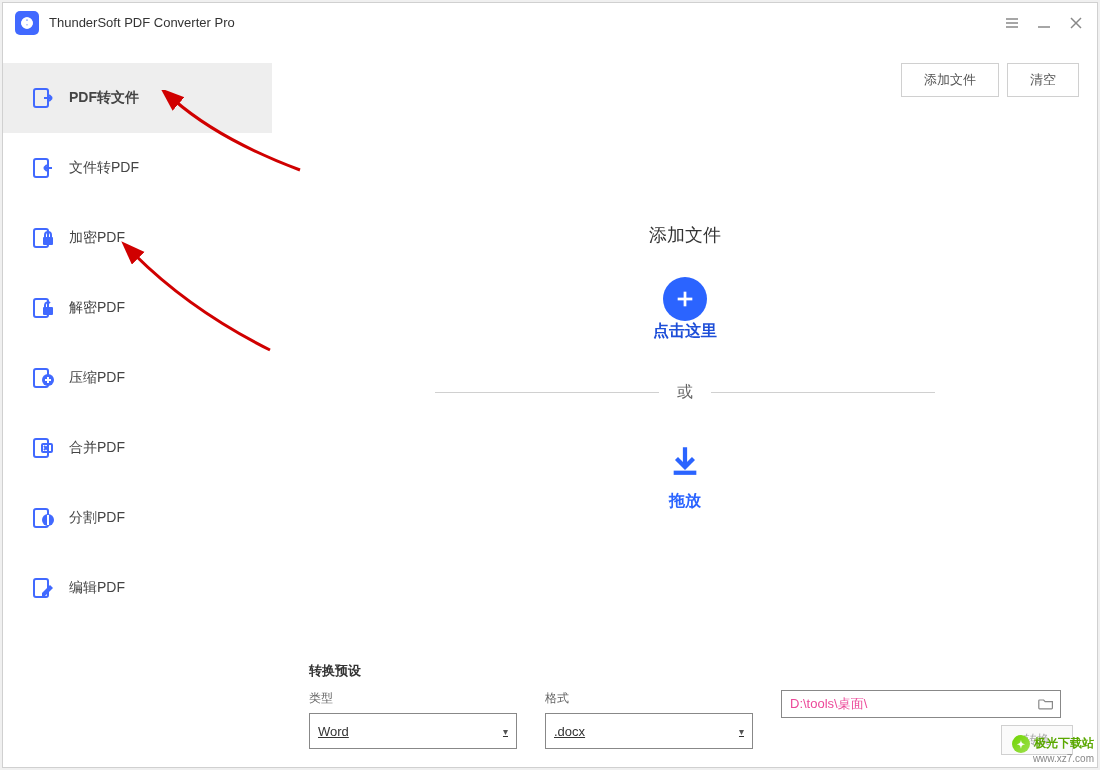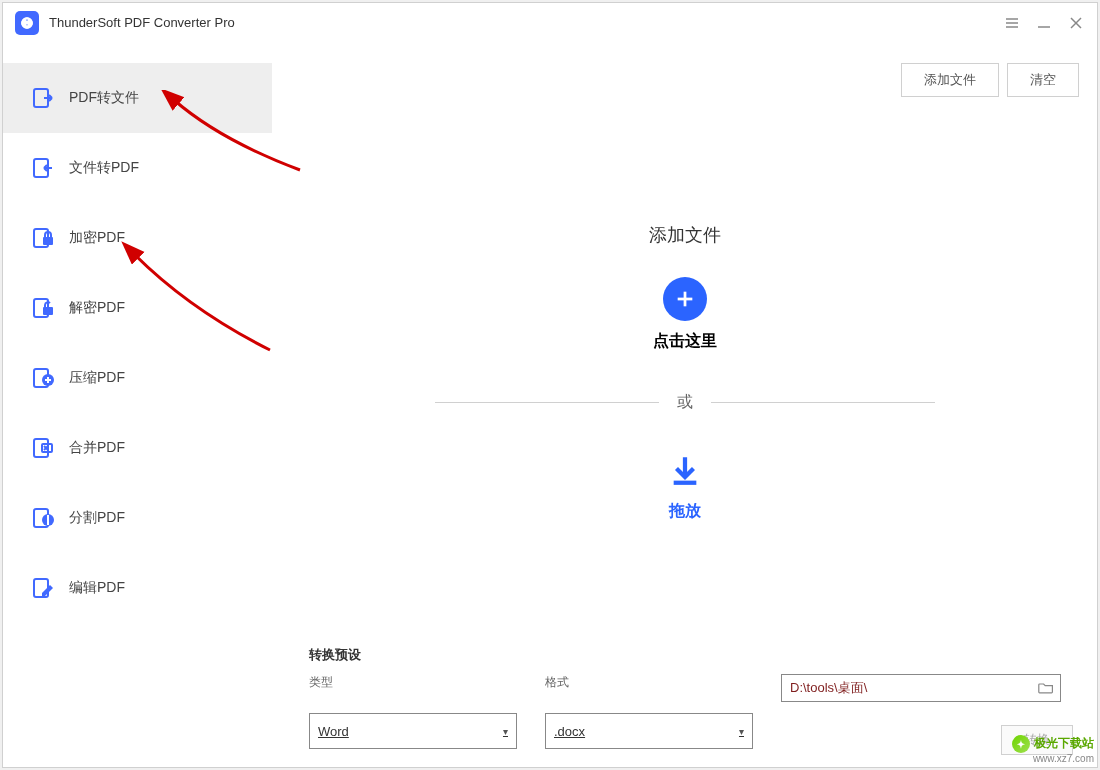--- a/index.html
+++ b/index.html
@@ -8,50 +8,50 @@
 .titlebar { height: 40px; display: flex; align-items: center; padding: 0 12px; border-bottom: 1px solid transparent; }
 .app-logo { width: 24px; height: 24px; background: #4169ff; border-radius: 5px; display: flex; align-items: center; justify-content: center; margin-right: 10px; }
 .app-logo svg { width: 14px; height: 14px; fill: #fff; }
 .app-title { font-size: 13px; color: #333; font-weight: 500; }
 .win-controls { margin-left: auto; display: flex; align-items: center; gap: 14px; }
 .win-ctrl { width: 18px; height: 18px; display: flex; align-items: center; justify-content: center; color: #888; cursor: pointer; }
 .win-ctrl svg { width: 14px; height: 14px; stroke: #888; stroke-width: 1.5; fill: none; }
 .content { flex: 1; display: flex; overflow: hidden; }
 .sidebar { width: 270px; background: #fff; border-right: 1px solid transparent; padding-top: 20px; }
 .sidebar-item { height: 70px; display: flex; align-items: center; padding-left: 28px; cursor: pointer; gap: 14px; }
-.sidebar-item.active { background: #eeeeee; }
+.sidebar-item.active { background: #eeeeee; font-weight: bold; }
 .sidebar-icon { width: 24px; height: 24px; display: flex; align-items: center; justify-content: center; }
 .sidebar-icon svg { width: 24px; height: 24px; }
 .sidebar-label { font-size: 14px; color: #444; }
 .main { flex: 1; display: flex; flex-direction: column; background: #fff; position: relative; }
 .toolbar { height: 60px; display: flex; align-items: center; justify-content: flex-end; padding: 0 18px; gap: 8px; padding-top: 14px; }
 .tb-btn { height: 34px; padding: 0 22px; border: 1px solid #d0d0d0; background: #fff; font-size: 13px; color: #555; cursor: pointer; }
 .drop-area { flex: 1; display: flex; flex-direction: column; align-items: center; justify-content: flex-start; padding-top: 120px; }
 .drop-title { font-size: 18px; color: #333; margin-bottom: 30px; }
 .add-circle { width: 44px; height: 44px; border-radius: 50%; background: #2b64ff; display: flex; align-items: center; justify-content: center; cursor: pointer; }
 .add-circle svg { width: 22px; height: 22px; stroke: #fff; stroke-width: 3; fill: none; }
-.click-here { font-size: 16px; color: #000000; font-weight: 600; margin-top: 10px; }
+.click-here { font-size: 16px; color: #1d4ed8; font-weight: 600; margin-top: 0; }
 .or-row { display: flex; align-items: center; gap: 18px; margin-top: 40px; width: 500px; }
 .or-line { flex: 1; height: 1px; background: #d0d0d0; }
 .or-text { font-size: 16px; color: #666; }
 .drag-icon { margin-top: 40px; }
 .drag-icon svg { width: 34px; height: 34px; fill: none; stroke: #2b64ff; stroke-width: 3; }
 .drag-text { font-size: 16px; color: #2b64ff; font-weight: 600; margin-top: 10px; }
 .presets { padding: 0 36px 18px 36px; }
 .presets-title { font-size: 13px; font-weight: 600; color: #333; margin-bottom: 10px; }
 .preset-row { display: flex; gap: 28px; }
-.preset-col { display: flex; flex-direction: column; gap: 22px; }
+.preset-col { display: flex; flex-direction: column; gap: 6px; }
 .preset-col.w1 { width: 208px; }
 .preset-col.w2 { width: 208px; }
 .preset-col.w3 { flex: 1; }
 .preset-label { font-size: 12px; color: #666; }
 .preset-select { height: 36px; border: 1px solid #888; background: #fff; padding: 0 8px; font-size: 13px; color: #333; display: flex; align-items: center; justify-content: space-between; cursor: pointer; position: relative; text-decoration: underline; }
 .preset-select .chev { font-size: 10px; color: #555; }
 .output-dir { height: 28px; border: 1px solid #888; background: #fff; display: flex; align-items: center; }
-.output-input { flex: 1; border: none; outline: none; padding: 0 8px; font-size: 13px; color: #7f1d1d; background: transparent; }
+.output-input { flex: 1; border: none; outline: none; padding: 0 8px; font-size: 13px; color: #ec4899; background: transparent; }
 .folder-btn { width: 28px; height: 100%; display: flex; align-items: center; justify-content: center; cursor: pointer; }
 .folder-btn svg { width: 16px; height: 14px; fill: none; stroke: #888; stroke-width: 1.5; }
 .convert-btn { position: absolute; right: 24px; bottom: 12px; height: 30px; padding: 0 22px; border: 1px solid #d0d0d0; background: #fafafa; color: #aaa; font-size: 13px; cursor: pointer; }
 .watermark { position: absolute; right: 6px; bottom: 6px; display: flex; align-items: center; gap: 4px; font-size: 12px; pointer-events: none; }
 .watermark .logo-c { width: 18px; height: 18px; border-radius: 50%; background: linear-gradient(135deg,#6dd400,#a0e050); display:flex; align-items:center; justify-content:center; color:#fff; font-size:10px; font-weight:bold; }
 .watermark .site { color: #5aa800; font-weight: 600; }
 .watermark .url { color: #888; font-size: 10px; margin-left: 48px; }
 
 .arrow { position: absolute; pointer-events: none; z-index: 10; }
 </style>

